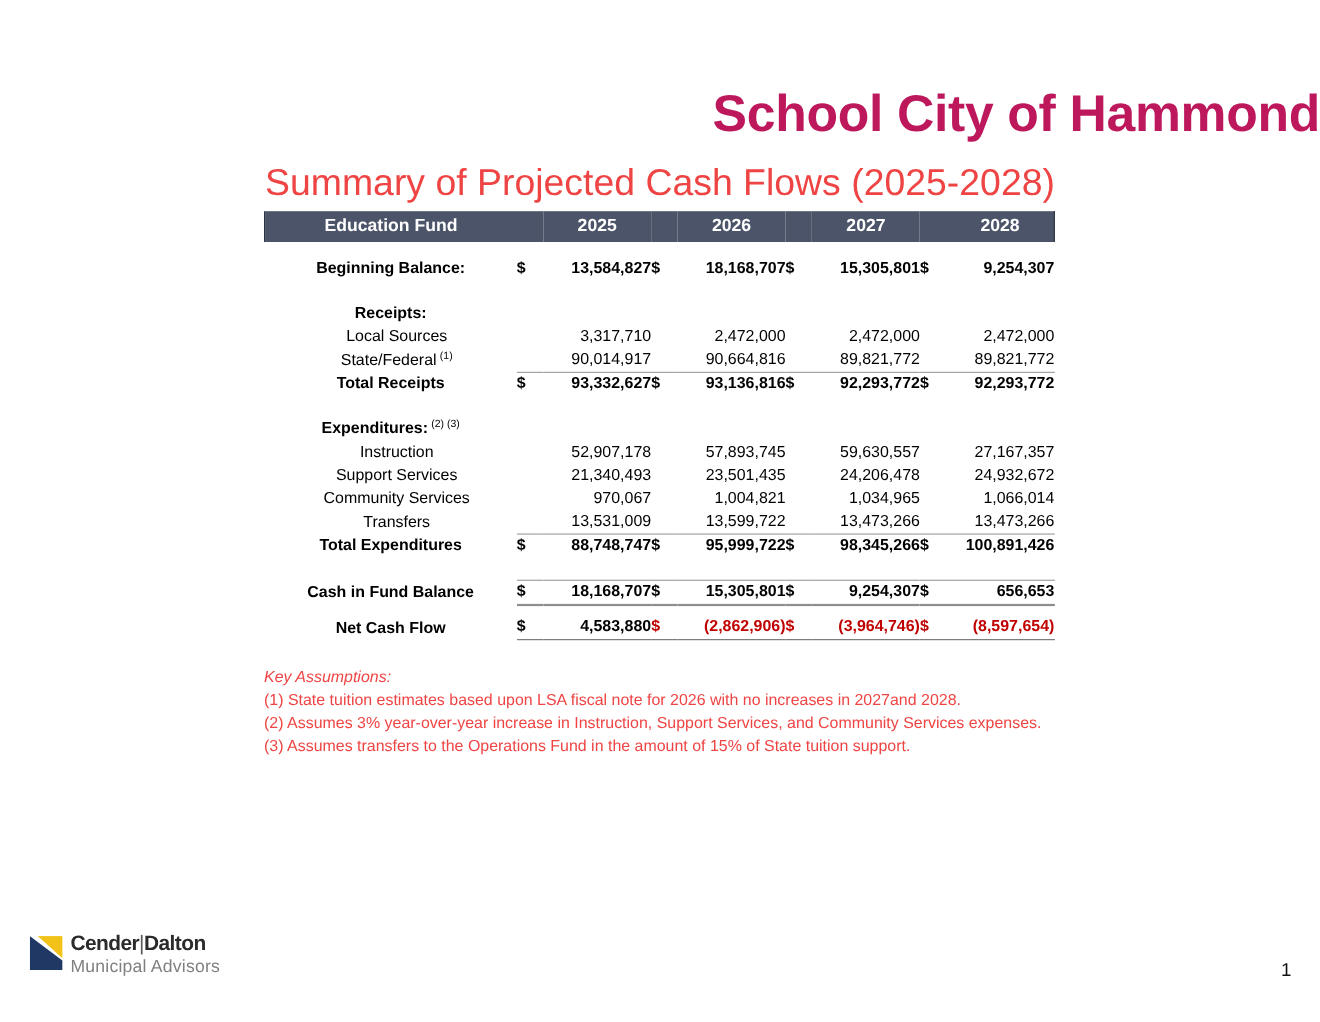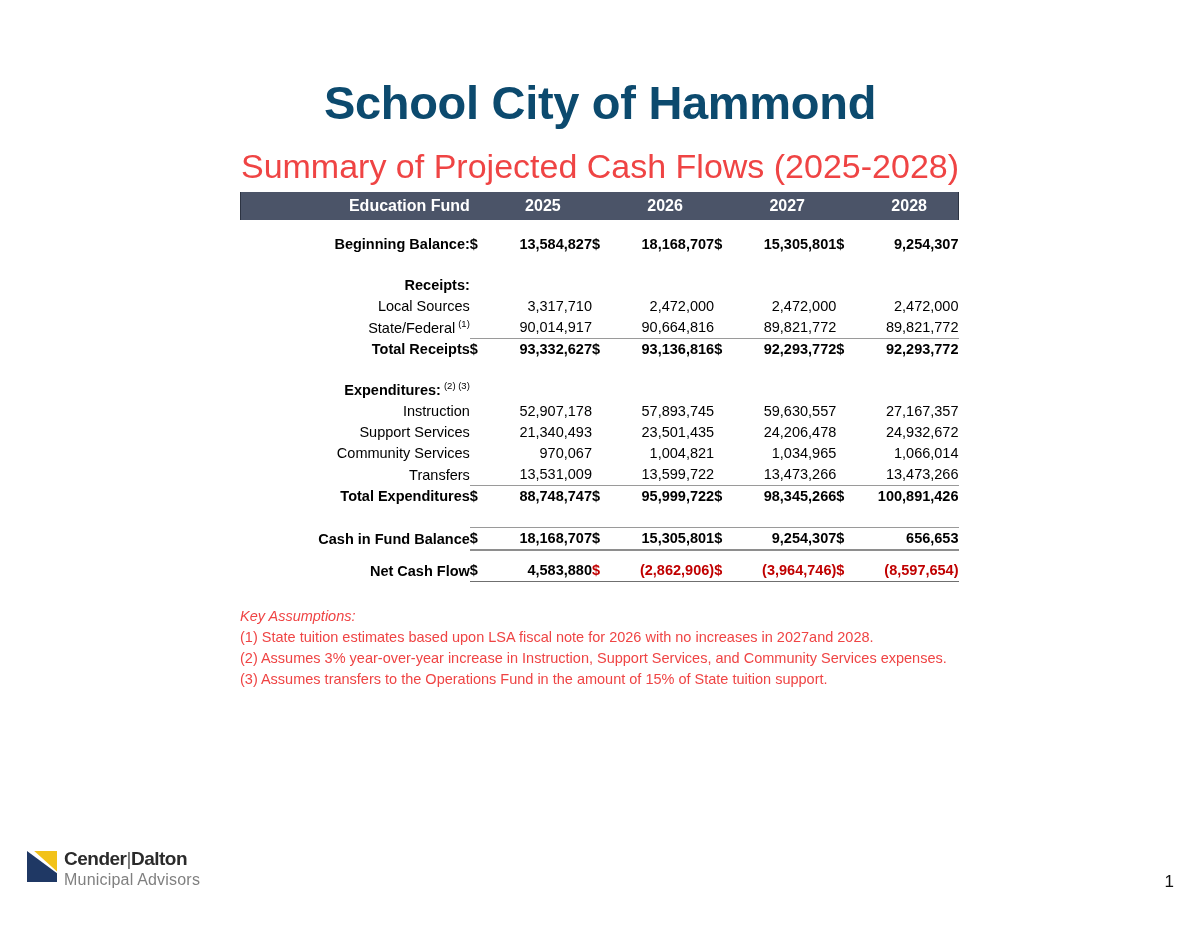--- a/index.html
+++ b/index.html
@@ -22,22 +22,23 @@
     left: 0;
     top: 78px;
     width: 1200px;
     text-align: center;
   }
   .doc-title {
     font-size: 47px;
     font-weight: bold;
     letter-spacing: -0.3px;
     line-height: 1.05;
-    color: #0c4a6e;
+    color: #be185d;
     margin: 0;
+    text-align: right;
   }
   .doc-subtitle {
     font-size: 34px;
     font-weight: normal;
     line-height: 1.1;
     color: #ef4444;
     margin: 21px 0 0 0;
   }
 
   
@@ -57,21 +58,21 @@
   table.cashflow col.c-cur    { width: 24px;  }
   table.cashflow col.c-val    { width: 98px;  }
 
   table.cashflow td {
     padding: 0;
     vertical-align: bottom;
     height: 21px;
     line-height: 21px;
     white-space: nowrap;
   }
-  .lbl        { text-align: right; padding-left: 3px; }
+  .lbl        { text-align: center; padding-left: 3px; }
   .lbl.indent { padding-left: 11px; }
   .cur        { text-align: left;  padding-left: 2px; }
   .val        { text-align: right; padding-right: 4px; }
 
   .b   { font-weight: bold; }
   .red { color: #C00000; }
 
   
   tr.hdr td {
     background: #4B5468;

